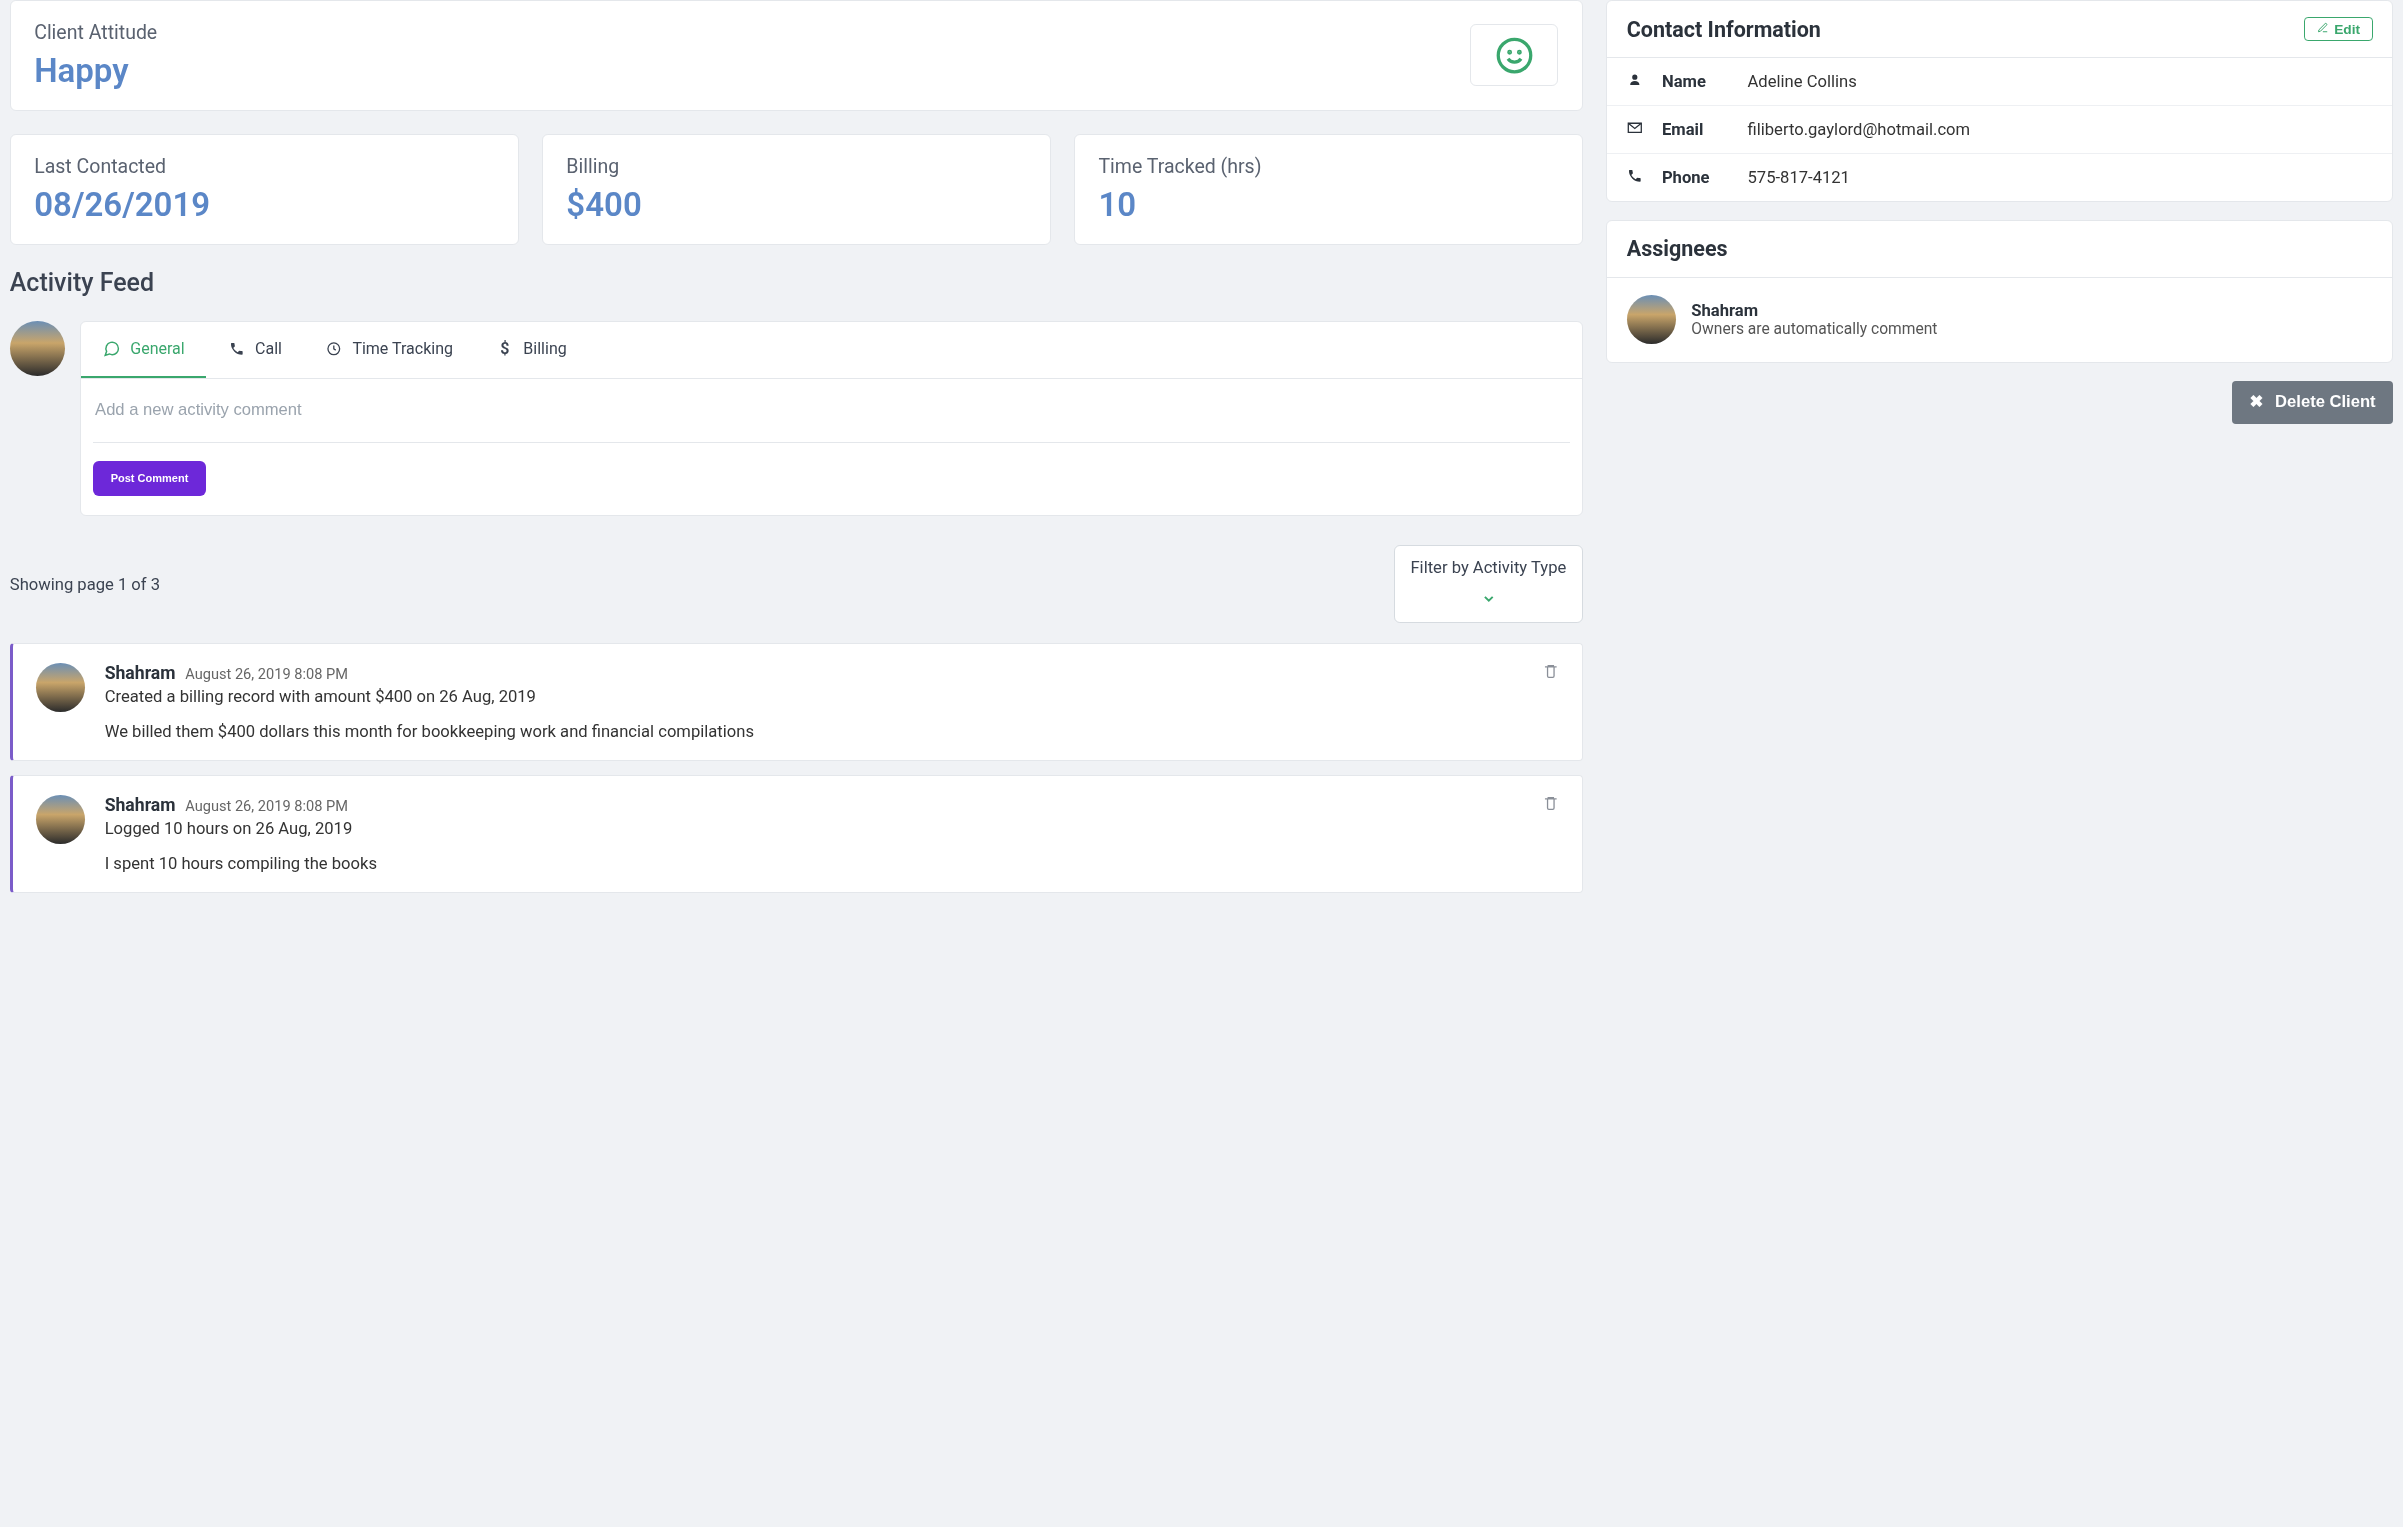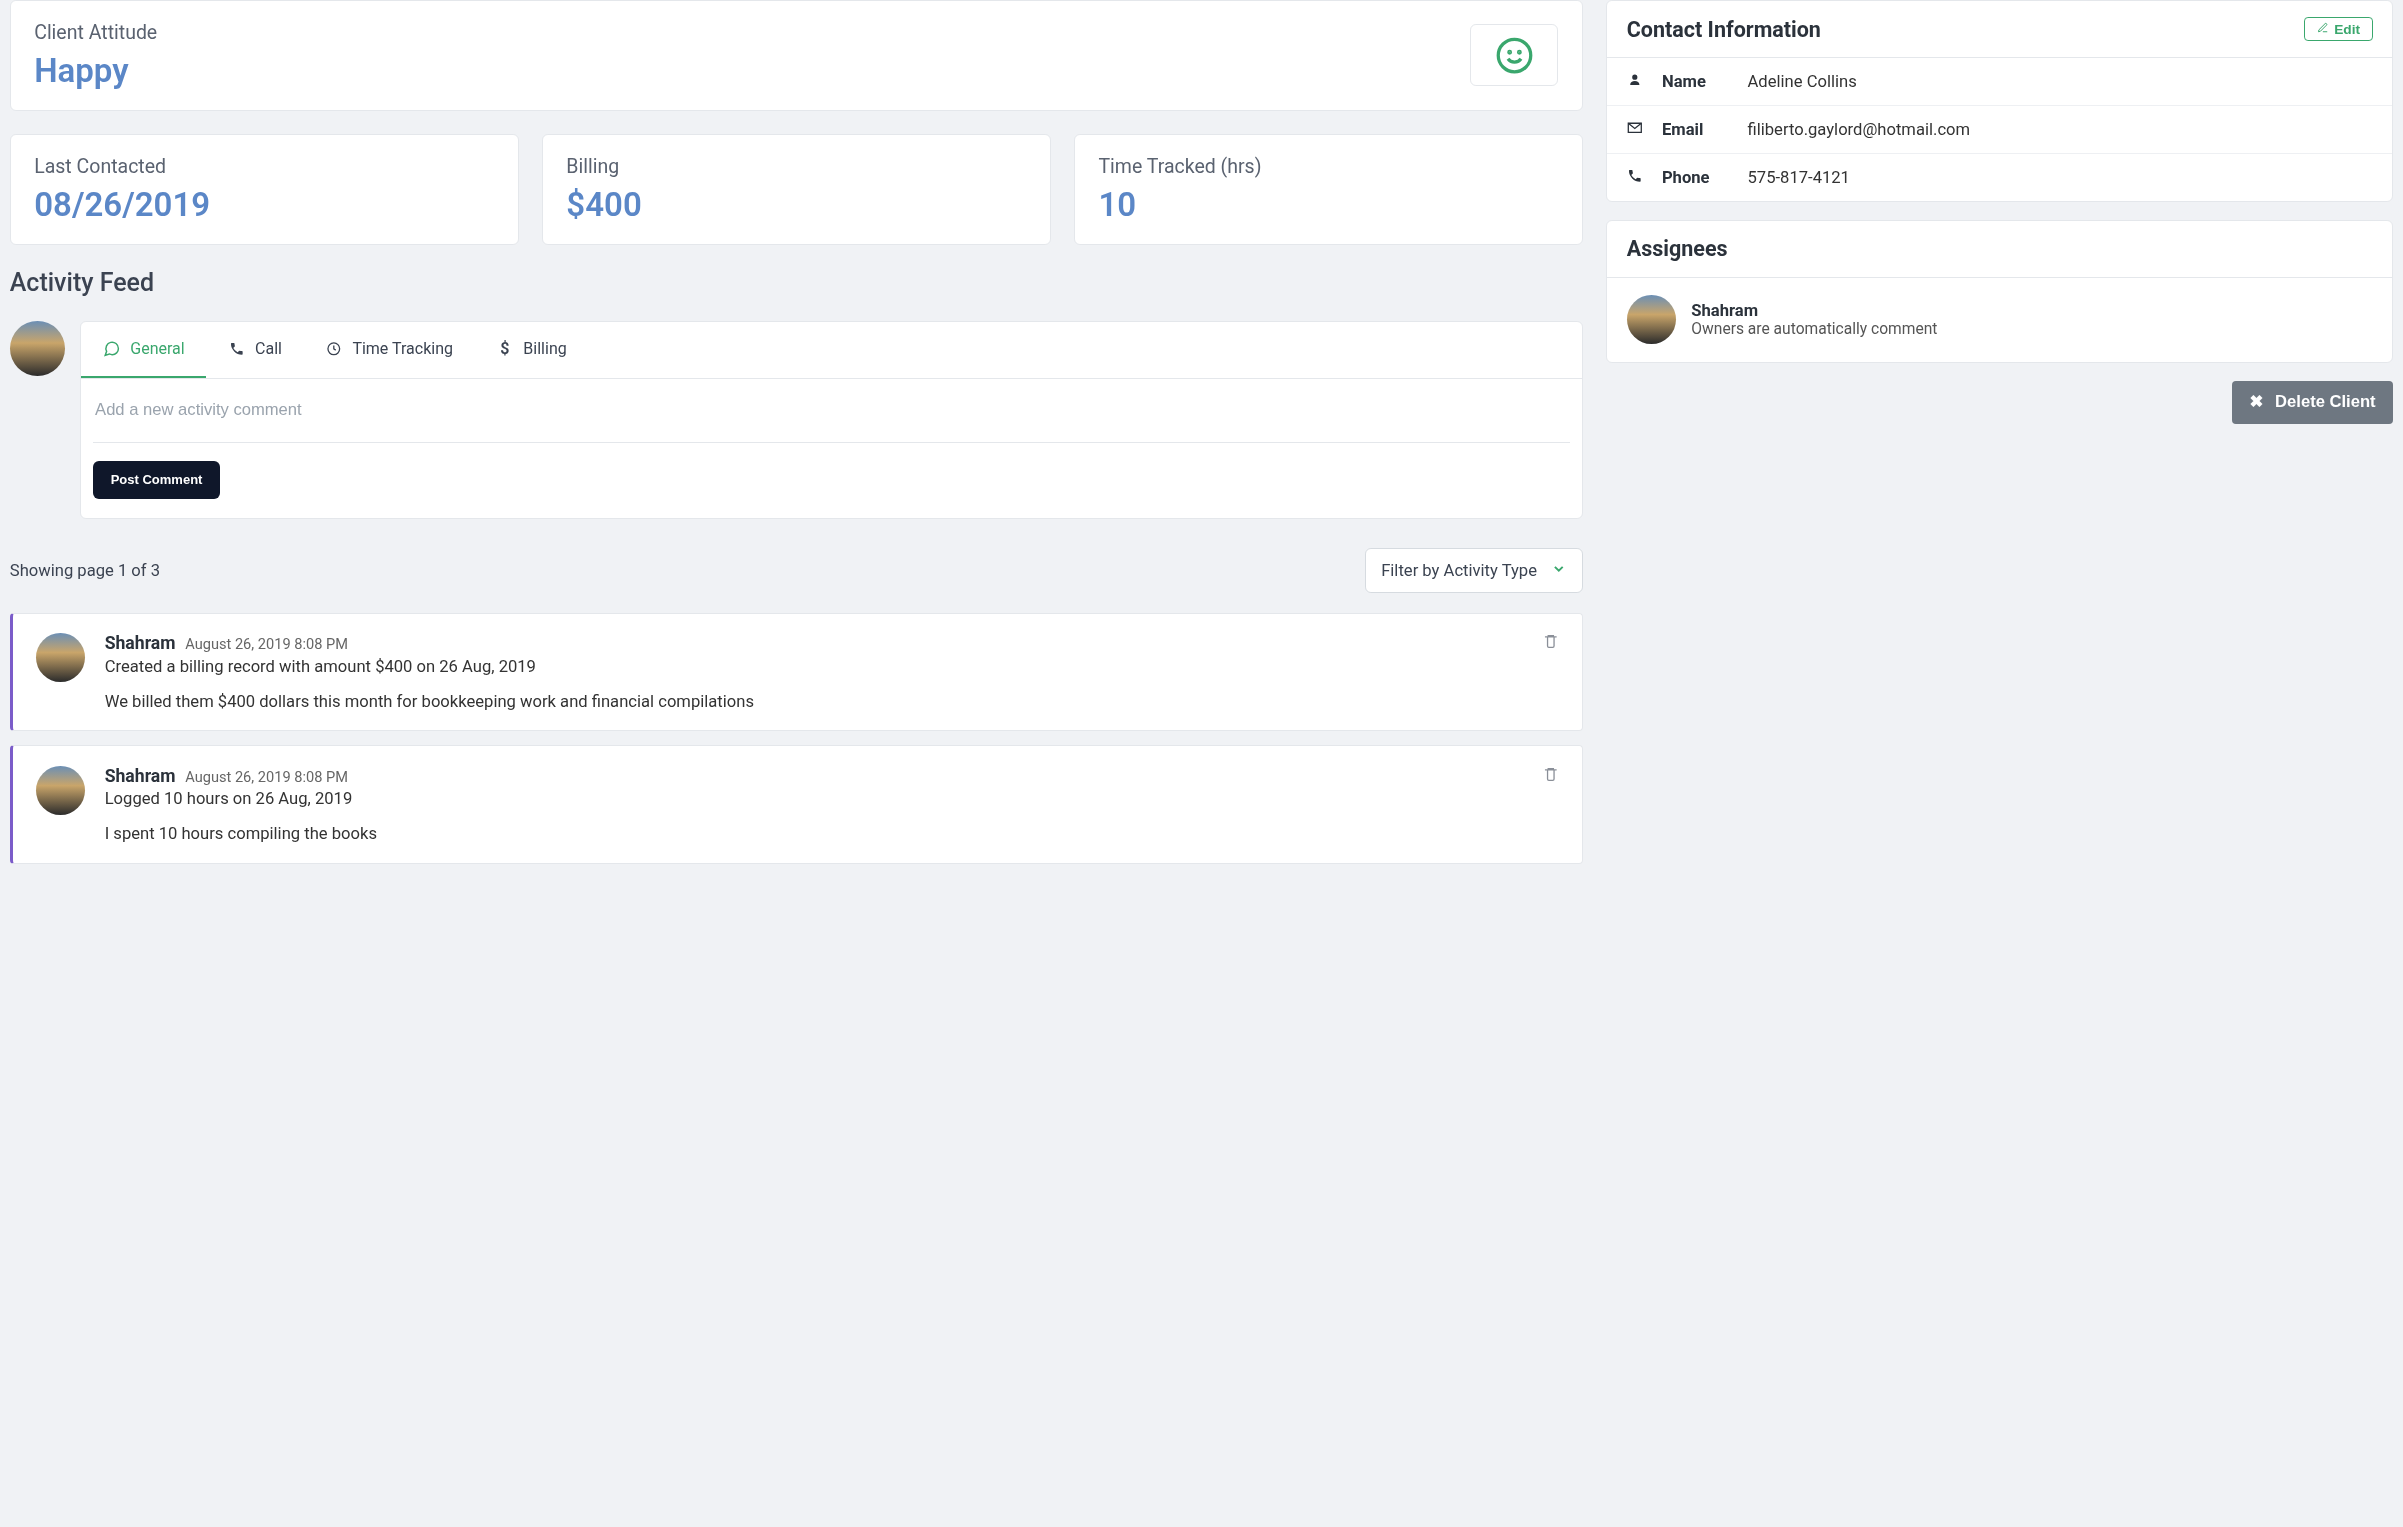--- a/index.html
+++ b/index.html
@@ -64,36 +64,36 @@
     border: none;
     border-bottom: 1px solid #e4e7eb;
     font-size: 16.6px;
     padding: 3.9px 2px 21.5px 2px;
     color: #333;
     outline: none;
   }
   .composer-input::placeholder { color: #9aa3ad; }
   .post-btn {
     margin-top: 17.6px;
-    background: #0f172a;
+    background: #6d28d9;
     color: #fff;
     border: none;
     border-radius: 5.9px;
     padding: 11.7px 17.6px;
-    font-size: 13px;
+    font-size: 11px;
     font-weight: 600;
     cursor: pointer;
   }
 
   .feed-controls { display: flex; justify-content: space-between; align-items: center; margin: 29px 0 19.5px 0; }
   .page-info { font-size: 16.6px; color: #3b4351; }
   .filter-dd {
     background: #fff; border: 1px solid #d6dbe0; border-radius: 5.9px;
     padding: 11.7px 15.6px; display: flex; align-items: center; gap: 13.7px;
-    font-size: 16.6px; color: #3b4351; cursor: pointer;
+    font-size: 16.6px; color: #3b4351; cursor: pointer; flex-direction: column;
   }
   .chev { color: #3aa76d; font-weight: bold; }
 
   .feed-item {
     background: #fff; border: 1px solid #e4e7eb; border-left: 3.9px solid #7b5cc9;
     border-radius: 3.9px; padding: 19.5px 23.4px; margin-bottom: 13.7px;
     display: flex; gap: 19.5px; align-items: flex-start;
   }
   .feed-content { flex: 1; }
   .feed-head { display: flex; align-items: baseline; gap: 9.8px; margin-bottom: 3.9px; }

